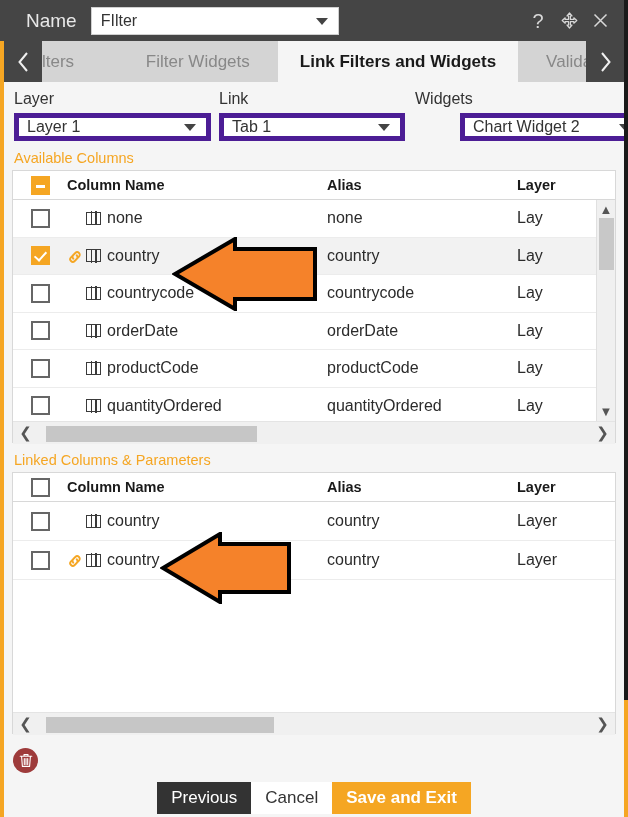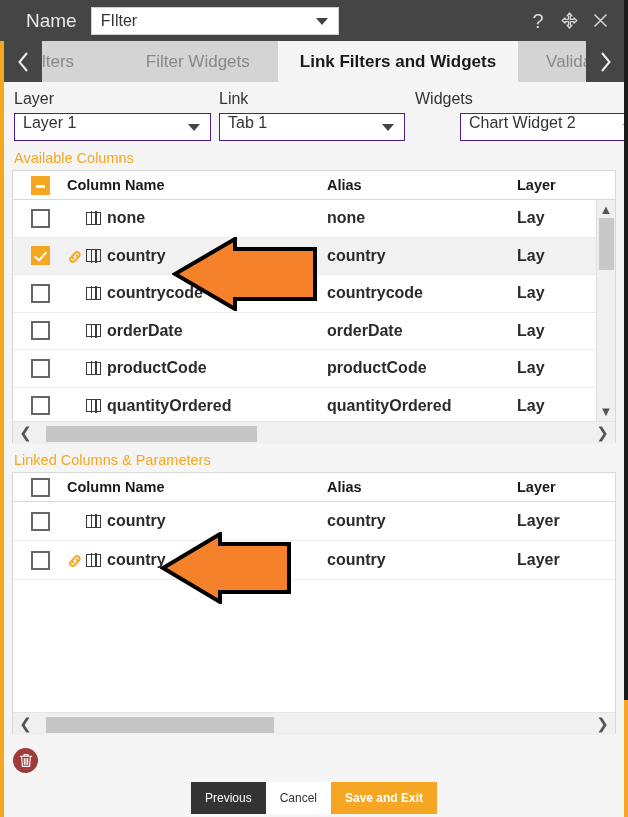--- a/index.html
+++ b/index.html
@@ -206,23 +206,23 @@
   .sel-group.g3 { width: 196px; }
   .sel-label {
     font-size: 16px;
     color: #333;
     margin-bottom: 5px;
   }
   .sel-box {
     position: relative;
     height: 28px;
     background: #ffffff;
-    border: 1px solid #4c1d95;
-    display: flex;
-    align-items: flex-start;
+    border: 5px solid #4c1d95;
+    display: flex;
+    align-items: flex-end;
     box-sizing: border-box;
     cursor: pointer;
   }
   .sel-group.g1 .sel-box { width: 197px; }
   .sel-group.g2 .sel-box { width: 186px; }
   .sel-group.g3 .sel-box { width: 186px; margin-left: 45px; }
   .sel-box .val {
     font-size: 16px;
     color: #333;
     padding-left: 8px;
@@ -285,21 +285,20 @@
   }
 
   .trow {
     display: flex;
     align-items: center;
     height: 37.5px;
     border-bottom: 1px solid #ececec;
     background: #ffffff;
     box-sizing: border-box;
     cursor: pointer;
-    font-weight: bold;
   }
   .trow.selected { background: #f2f2f2; }
   .trow .col-name, .trow .col-alias, .trow .col-layer {
     font-size: 16px;
     color: #2b2b2b;
   }
 
   
   .cb {
     width: 19px; height: 19px;
@@ -456,21 +455,21 @@
     display: flex;
     justify-content: center;
     align-items: center;
     z-index: 12;
   }
   .btn {
     height: 29px;
     display: flex;
     align-items: center;
     justify-content: center;
-    font-size: 12px;
+    font-size: 17px;
     cursor: pointer;
     box-sizing: border-box;
     padding: 16px 14px;
   }
   .btn-prev { background: #333333; color: #ffffff; }
   .btn-cancel { background: #ffffff; color: #333333; }
   .btn-save { background: #f5a623; color: #ffffff; font-weight: bold; }
 </style>
 </head>
 <body>

